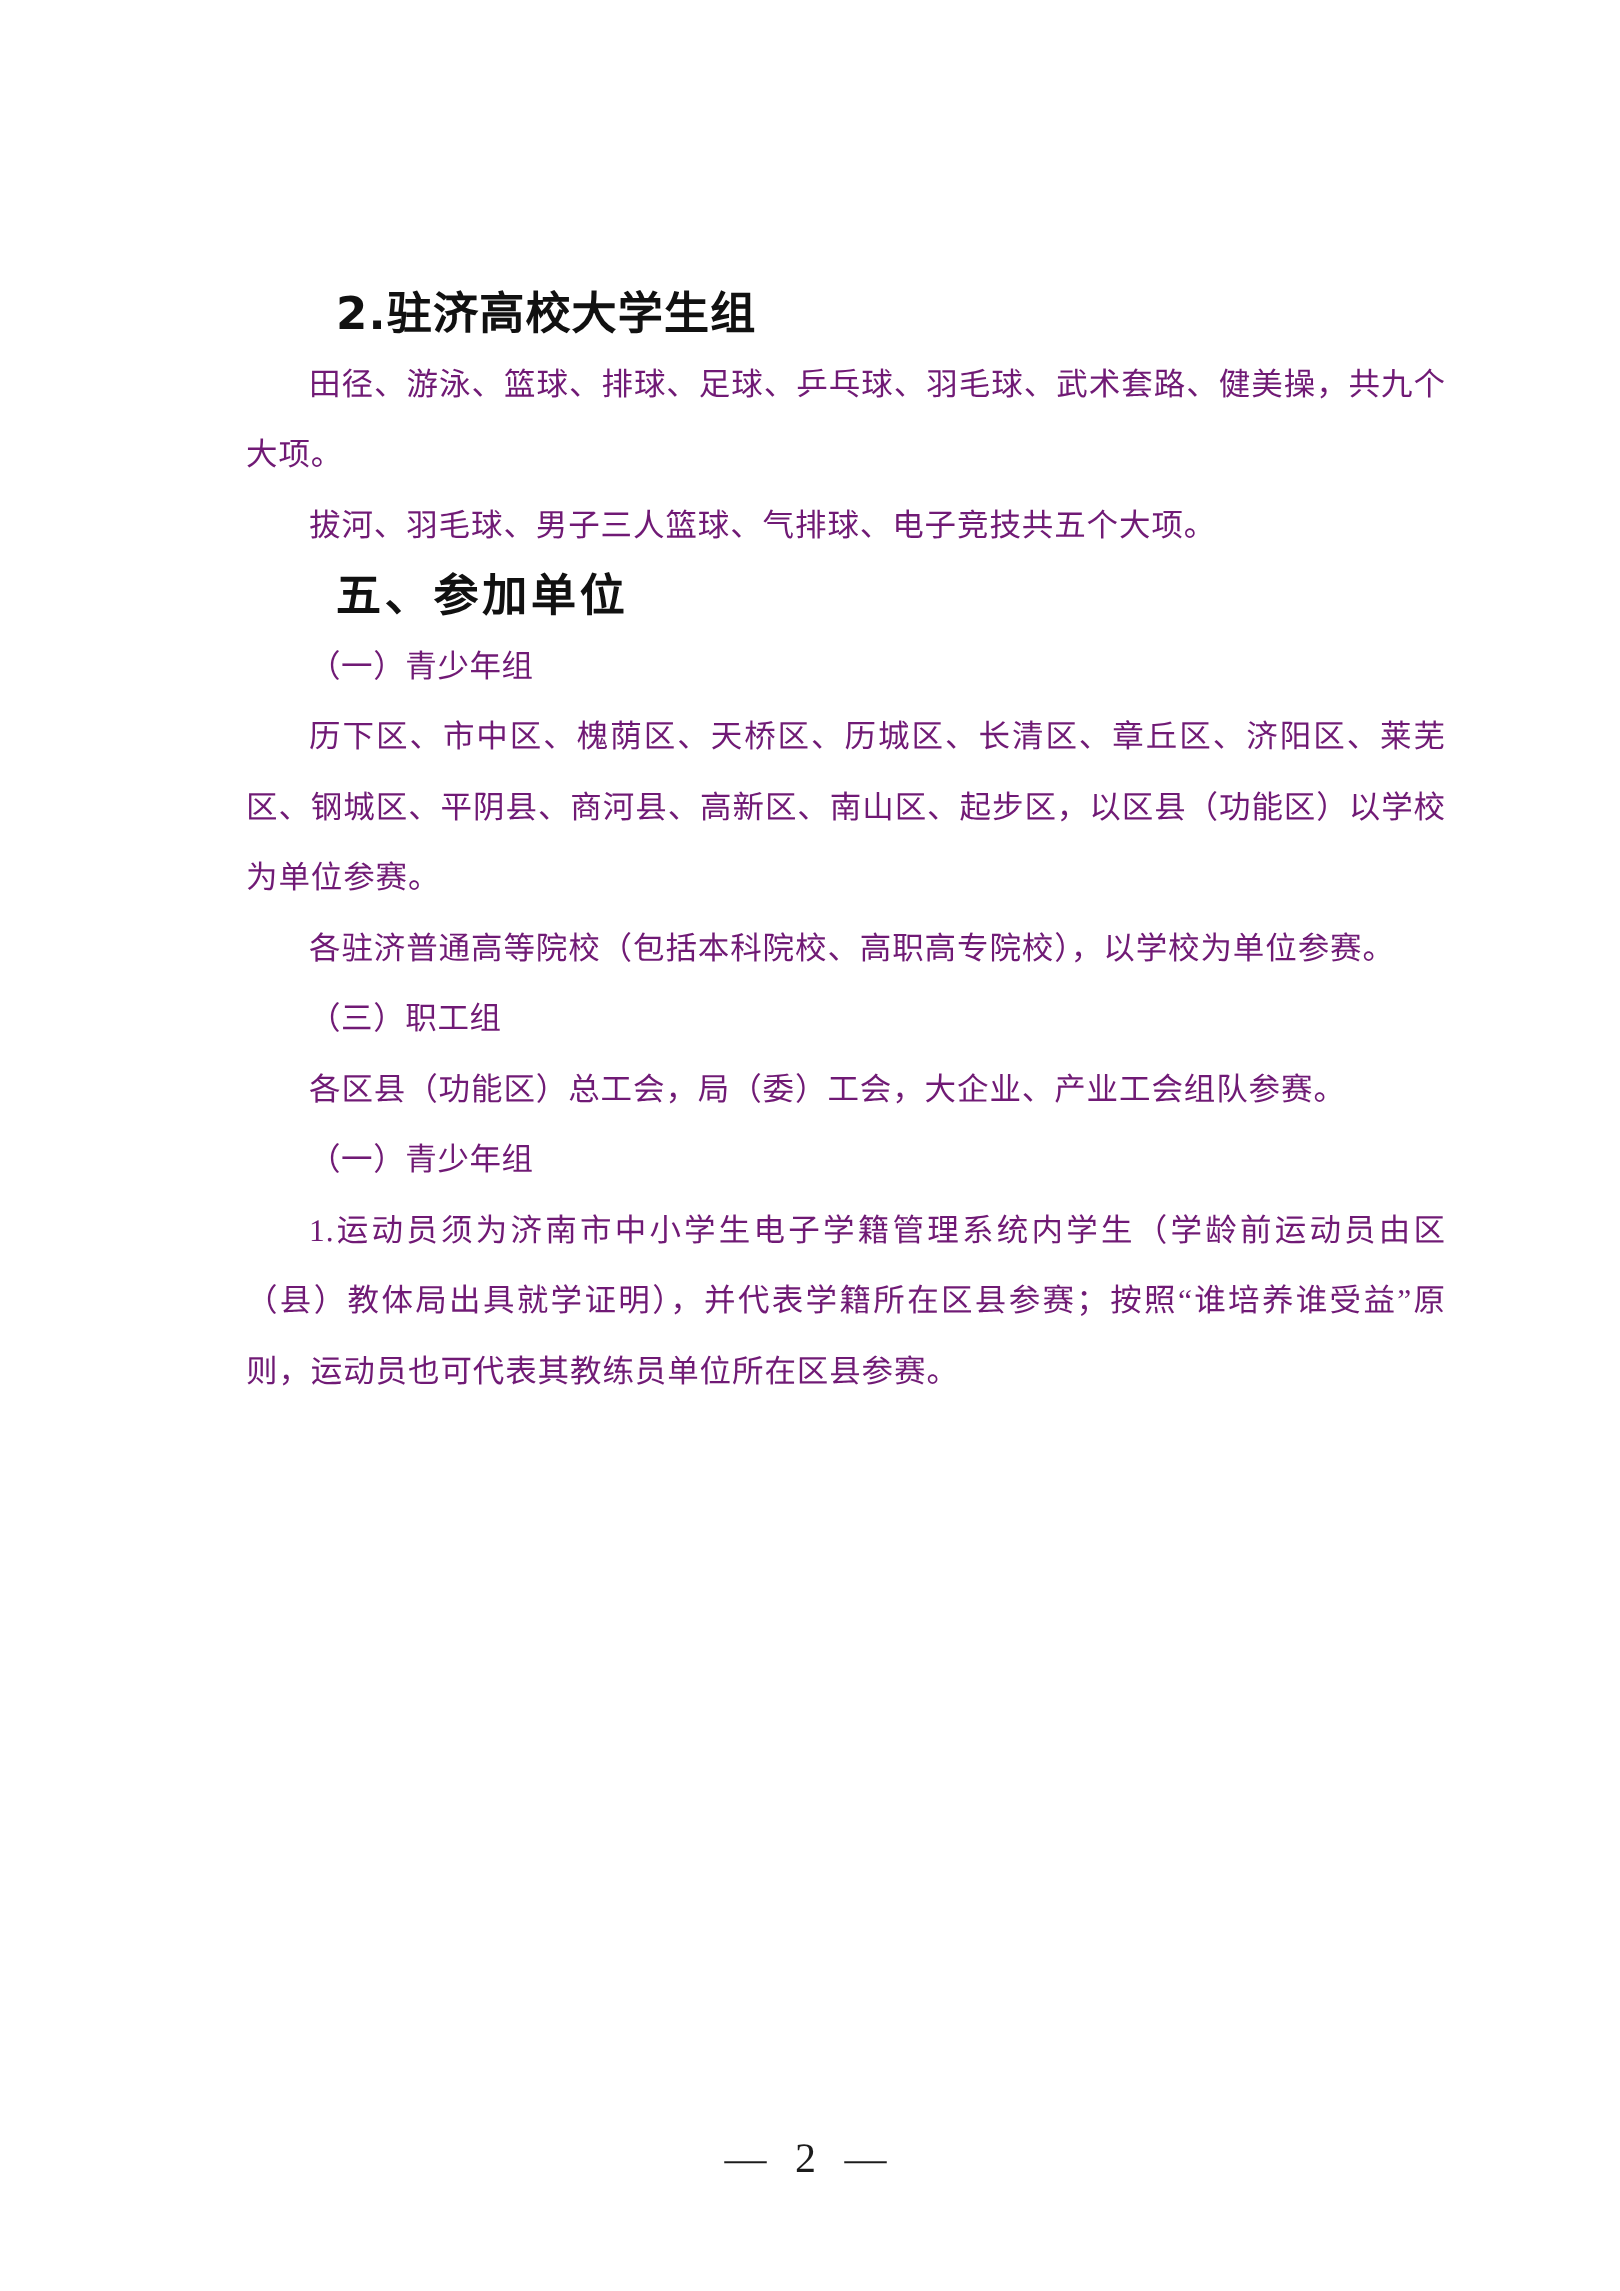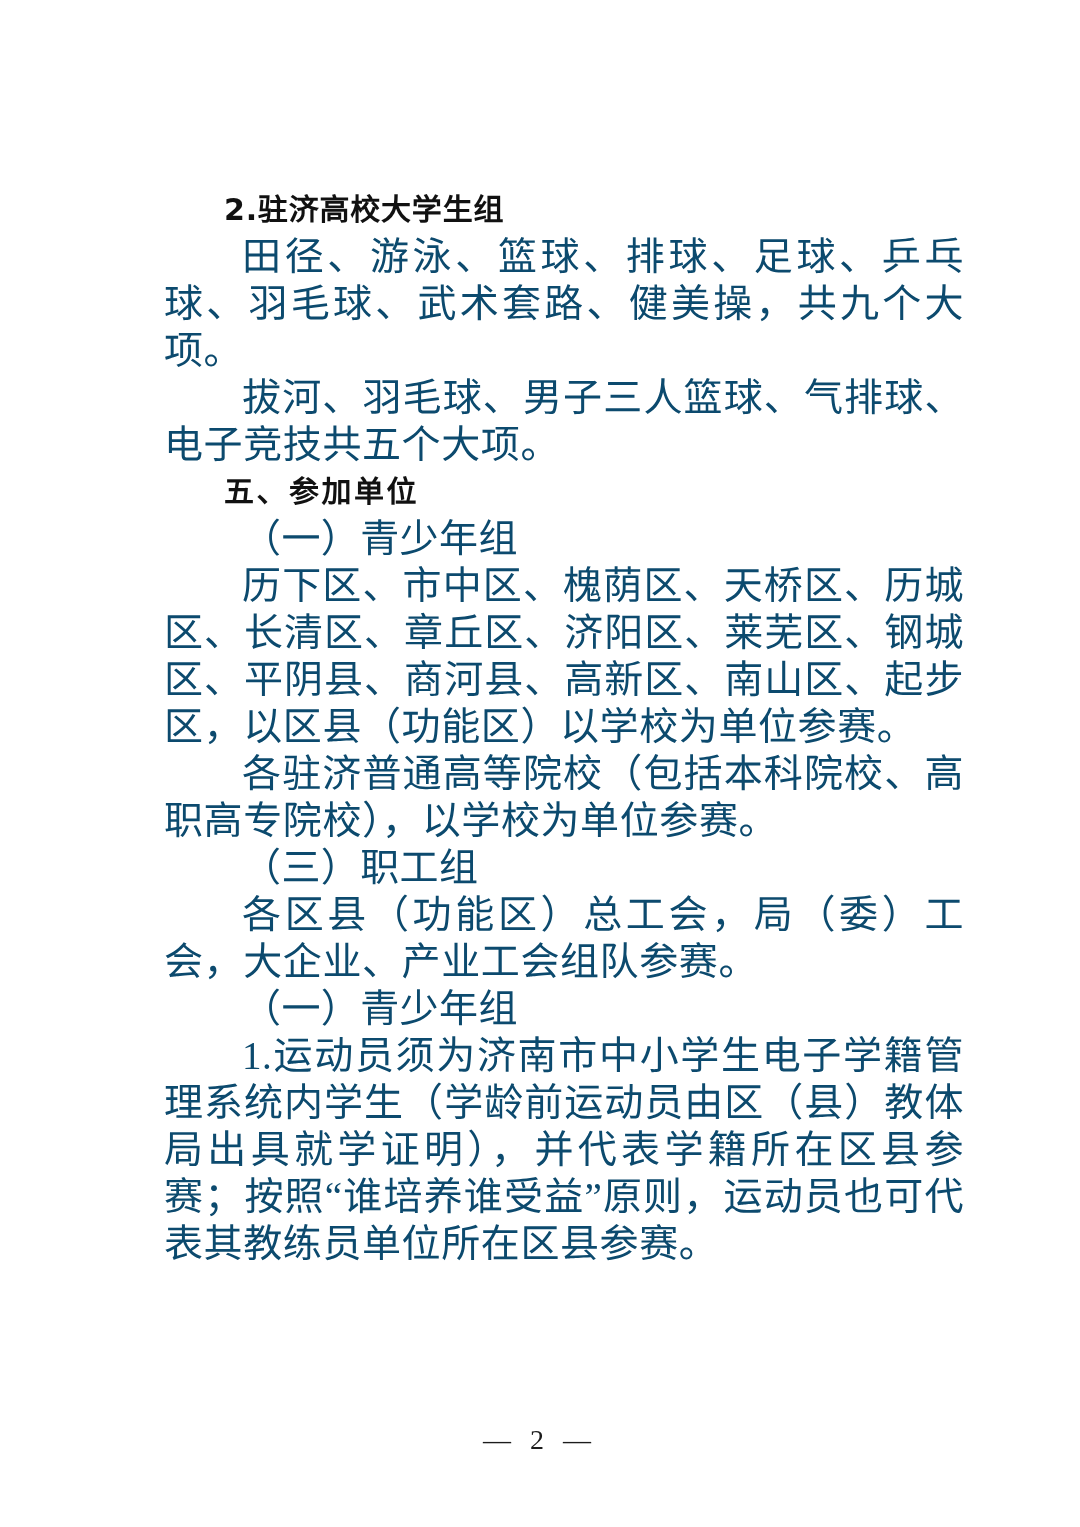--- a/index.html
+++ b/index.html
@@ -23,28 +23,28 @@
     box-sizing: border-box;
   }
   .content {
     position: absolute;
     left: 164px;
     top: 186px;
     width: 800px;
   }
   
   .line {
-    font-size: 39px;
+    font-size: 21px;
     line-height: 47px;
     letter-spacing: 0.6px;
     text-align: justify;
     text-justify: inter-ideograph;
     margin: 0;
     word-break: break-all;
-    color: #0c4a6e;
+    color: #701a75;
   }
   
   .heading {
     font-family: "DejaVu Sans", "Liberation Sans", sans-serif;
     font-weight: 700;
     font-size: 30px;
     line-height: 47px;
     letter-spacing: 1.2px;
     margin: 0;
     text-indent: 2em;

